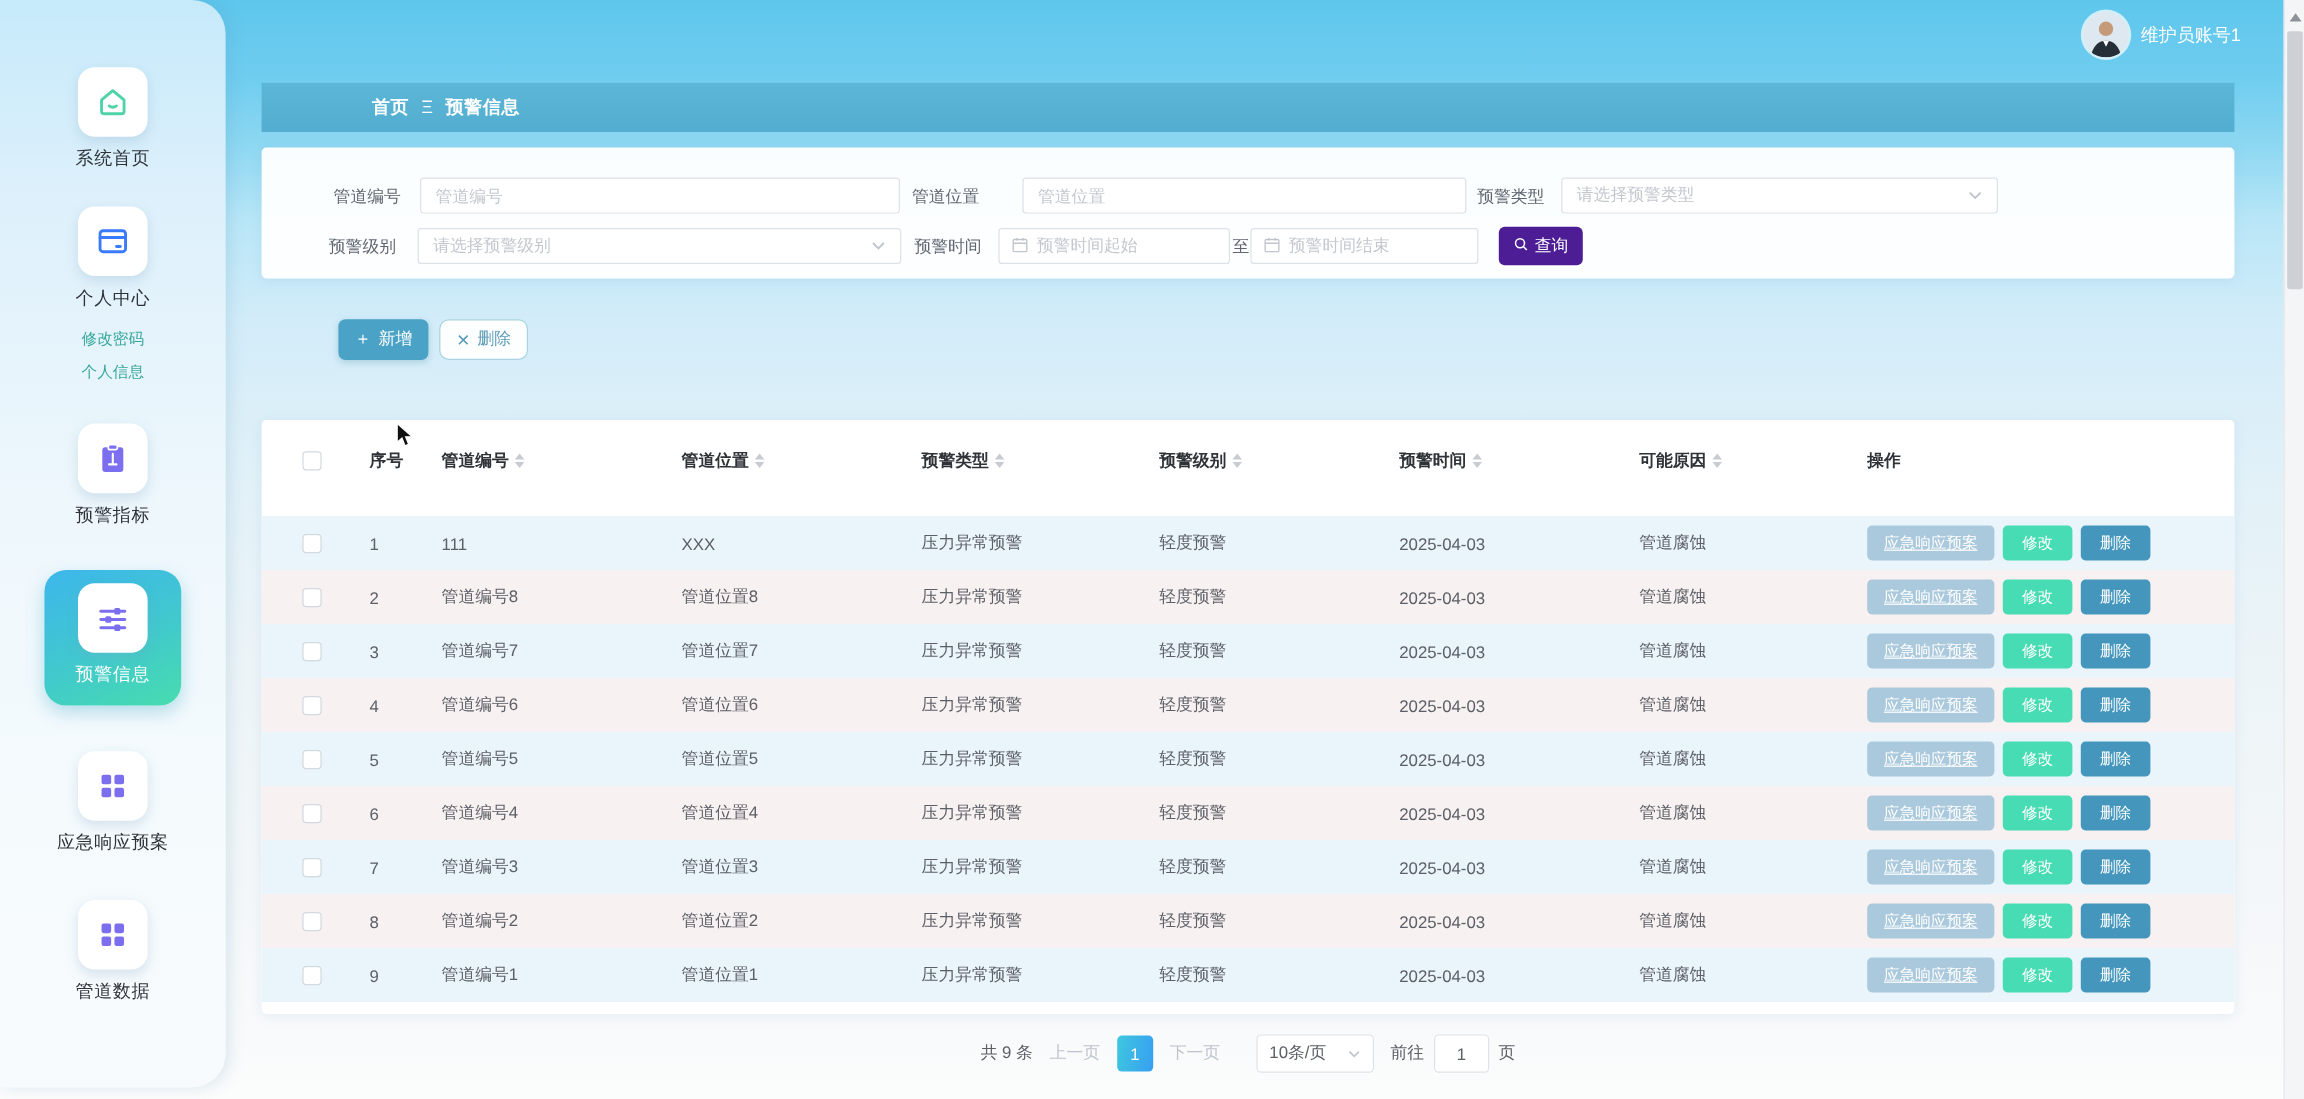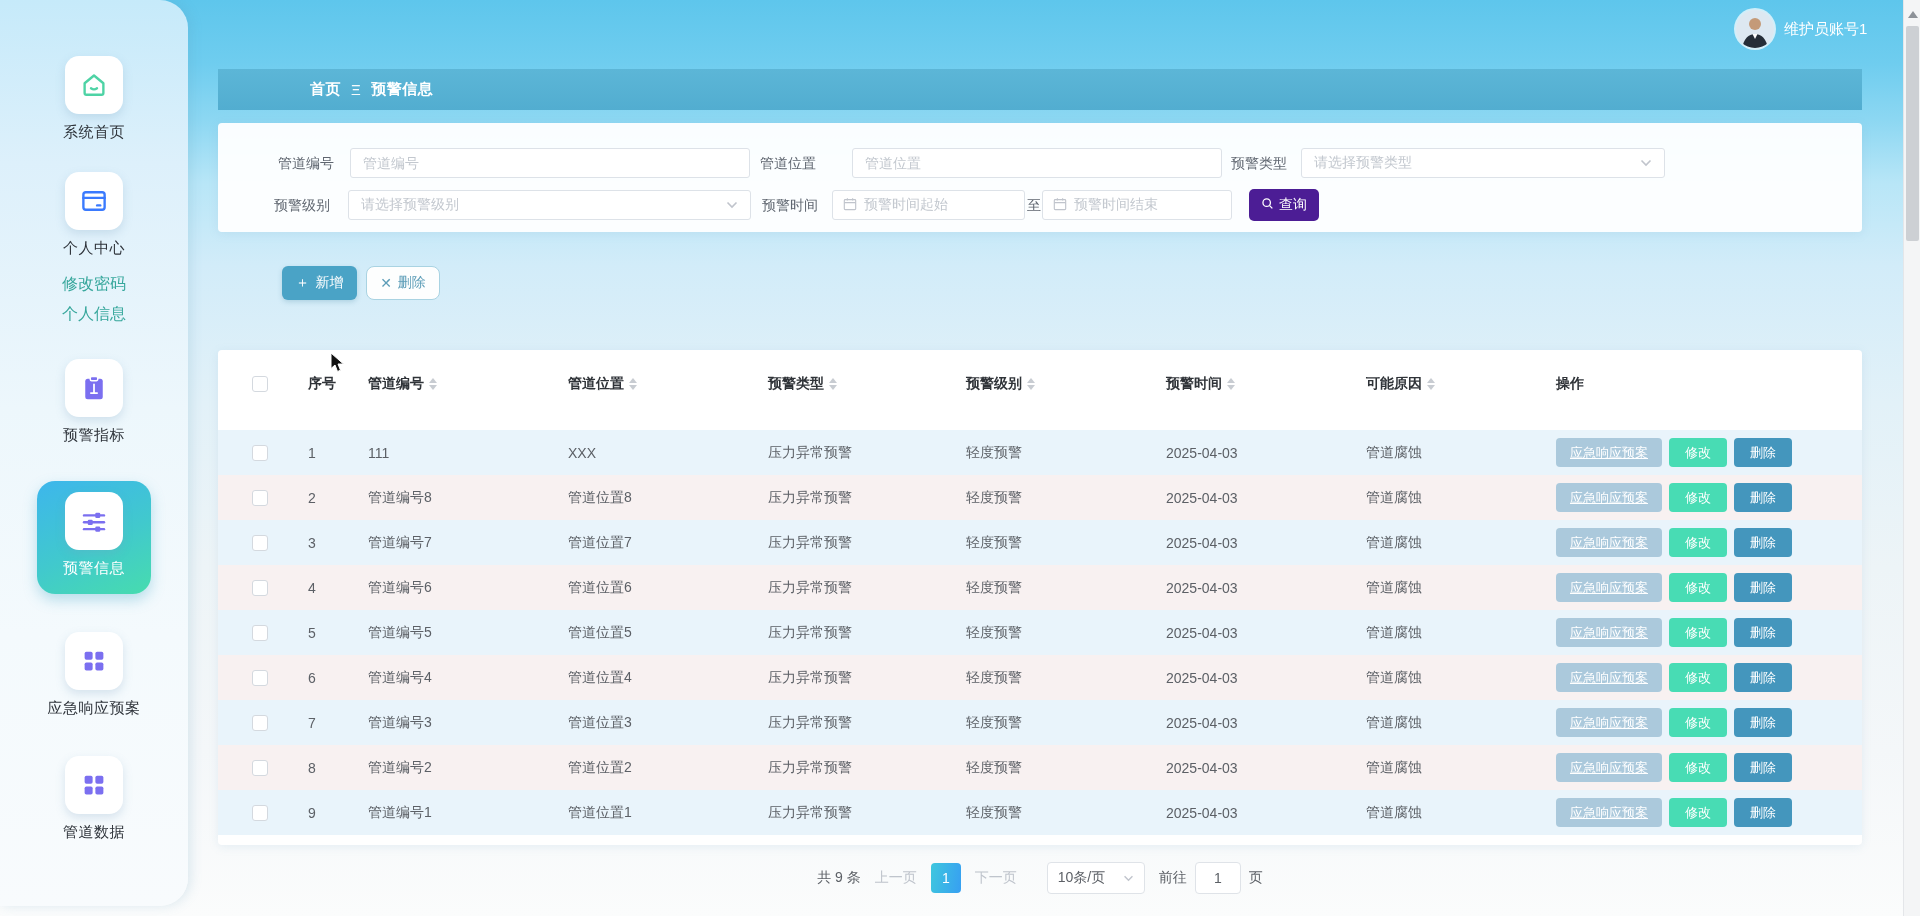--- a/index.html
+++ b/index.html
@@ -11,21 +11,21 @@
   
   .sidebar { position:absolute; left:0; top:0; width:188px; height:906px;
     background:linear-gradient(180deg,#c6eafa 0%,#ddf0fb 18%,#edf7fc 45%,#f4fafd 70%,#f8fbfd 100%);
     border-radius:0 28px 28px 0; box-shadow:3px 0 12px rgba(90,150,185,.18);
     display:flex; flex-direction:column; align-items:center; padding-top:56px; }
   .side-item { display:flex; flex-direction:column; align-items:center; cursor:pointer; }
   .icon-card { width:58px; height:58px; background:#fff; border-radius:14px;
     box-shadow:0 4px 10px rgba(120,160,190,.25); display:flex; align-items:center; justify-content:center; }
   .side-label { margin-top:9px; font-size:15px; color:#2e333a; letter-spacing:.5px; }
   .side-links { display:flex; flex-direction:column; align-items:center; gap:9px; margin-top:16px; }
-  .side-link { font-size:16px; color:#37a79c; cursor:pointer; }
+  .side-link { font-size:13px; color:#37a79c; cursor:pointer; }
   .active-block { width:114px; height:113px; margin-top:36px; border-radius:18px;
     background:linear-gradient(155deg,#3db6ec 0%,#41c9cd 55%,#47dcae 100%);
     box-shadow:0 6px 14px rgba(70,170,200,.35);
     display:flex; flex-direction:column; align-items:center; padding-top:11px; cursor:pointer; }
   .active-block .side-label { color:#fff; margin-top:9px; }
   .mt30{margin-top:30px;} .mt34{margin-top:34px;} .mt38{margin-top:38px;}
 
   
   .main-title { position:absolute; left:253px; top:15px; font-size:23px; font-weight:bold; color:#fff; letter-spacing:1px; text-shadow:0 1px 2px rgba(40,110,150,.25); }
   .user-box { position:absolute; left:1736px; top:10px; display:flex; align-items:center; gap:10px; cursor:pointer; }

